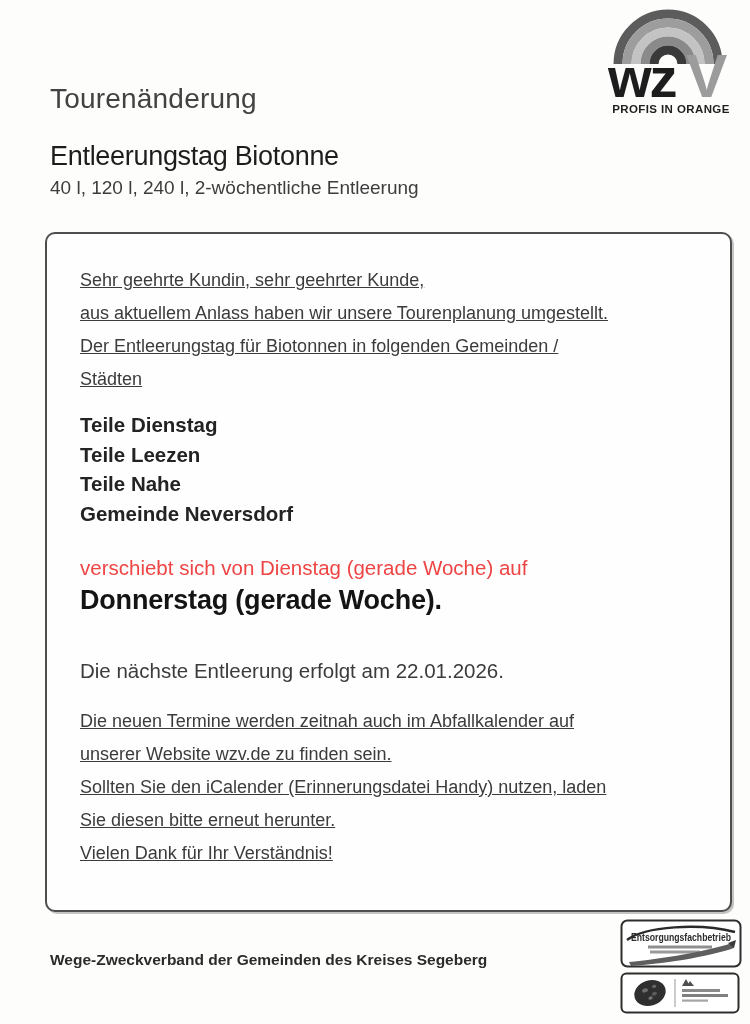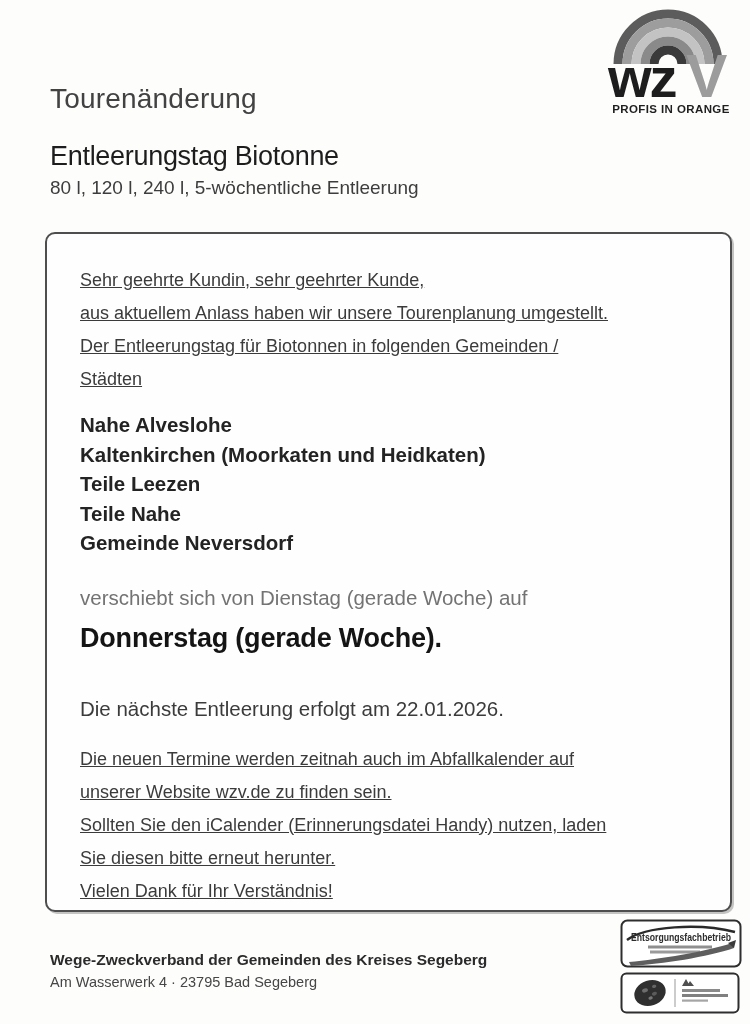--- a/index.html
+++ b/index.html
@@ -35,22 +35,22 @@
     width:687px; height:680px;
     background:#fefefe;
     border:2px solid #4e4e4e;
     border-radius:10px;
     box-shadow:2px 2px 0 rgba(90,90,90,0.35);
     padding:30px 24px 0 33px;
   }
   .body-line { font-size:18px; line-height:33px; color:#3b3b3b; white-space:nowrap;text-decoration:underline; }
   .muni-list { margin-top:14px; }
   .muni-item { font-size:20.5px; line-height:29.5px; font-weight:700; color:#232323; white-space:nowrap; }
-  .change-line { margin-top:25px; font-size:20.5px; line-height:30px; color:#737373; white-space:nowrap; }
-  .new-day { margin-top:10px; font-size:27px; font-weight:700; color:#141414; letter-spacing:-0.2px; white-space:nowrap; }
+  .change-line { margin-top:25px; font-size:20.5px; line-height:30px; color:#ef4444; white-space:nowrap; }
+  .new-day { margin-top:2px; font-size:27px; font-weight:700; color:#141414; letter-spacing:-0.2px; white-space:nowrap; }
   .next-date { margin-top:43px; font-size:20.5px; color:#3b3b3b; white-space:nowrap; }
   .info-block { margin-top:22px; }
 
   
   .footer { position:absolute; left:50px; top:948px; }
   .footer-org { font-size:15.5px; font-weight:700; color:#2b2b2b; line-height:23px; white-space:nowrap; }
   .footer-line { font-size:14.5px; color:#464646; line-height:22px; white-space:nowrap; }
 
   
   .badge-cert { position:absolute; left:620px; top:919px; width:143px; height:49px; }
@@ -72,33 +72,32 @@
     <text x="80" y="95" font-size="62" font-weight="900" fill="#9c9c9c">V</text>
 
     <text x="2" y="95" font-size="56" font-weight="900" fill="#1d1d1d" letter-spacing="-2">wz</text>
 
     <text x="65" y="111" font-size="11.5" font-weight="700" fill="#1f1f1f" text-anchor="middle" letter-spacing="0.4">PROFIS IN ORANGE</text>
   </svg>
 </div>
 
 <div class="doc-title">Tourenänderung</div>
 <div class="main-heading">Entleerungstag Biotonne</div>
-<div class="subheading">80 l, 120 l, 240 l, 5-wöchentliche Entleerung</div>
+<div class="subheading">40 l, 120 l, 240 l, 2-wöchentliche Entleerung</div>
 
 <div class="notice-box">
   <div>
     <div class="body-line">Sehr geehrte Kundin, sehr geehrter Kunde,</div>
     <div class="body-line">aus aktuellem Anlass haben wir unsere Tourenplanung umgestellt.</div>
     <div class="body-line">Der Entleerungstag für Biotonnen in folgenden Gemeinden /</div>
     <div class="body-line">Städten</div>
   </div>
 
   <div class="muni-list">
-    <div class="muni-item">Nahe Alveslohe</div>
-    <div class="muni-item">Kaltenkirchen (Moorkaten und Heidkaten)</div>
+    <div class="muni-item">Teile Dienstag</div>
     <div class="muni-item">Teile Leezen</div>
     <div class="muni-item">Teile Nahe</div>
     <div class="muni-item">Gemeinde Neversdorf</div>
   </div>
 
   <div class="change-line">verschiebt sich von Dienstag (gerade Woche) auf</div>
   <div class="new-day">Donnerstag (gerade Woche).</div>
 
   <div class="next-date">Die nächste Entleerung erfolgt am 22.01.2026.</div>
 
@@ -106,21 +105,20 @@
     <div class="body-line">Die neuen Termine werden zeitnah auch im Abfallkalender auf</div>
     <div class="body-line">unserer Website wzv.de zu finden sein.</div>
     <div class="body-line">Sollten Sie den iCalender (Erinnerungsdatei Handy) nutzen, laden</div>
     <div class="body-line">Sie diesen bitte erneut herunter.</div>
     <div class="body-line">Vielen Dank für Ihr Verständnis!</div>
   </div>
 </div>
 
 <div class="footer">
   <div class="footer-org">Wege-Zweckverband der Gemeinden des Kreises Segeberg</div>
-  <div class="footer-line">Am Wasserwerk 4 · 23795 Bad Segeberg</div>
 </div>
 
 <div class="badge-cert">
   <svg width="122" height="49" viewBox="0 0 122 49">
     <rect x="1.5" y="1.5" width="119" height="46" rx="6" fill="#ffffff" stroke="#2e2e2e" stroke-width="2"></rect>
 
     <path d="M 7 21 C 25 7 80 4 115 13" fill="none" stroke="#2a2a2a" stroke-width="2.4"></path>
     <text x="61" y="22" font-size="10" font-weight="700" fill="#2c2c2c" text-anchor="middle" textLength="100" lengthAdjust="spacingAndGlyphs">Entsorgungsfachbetrieb</text>
 
     <rect x="28" y="26.5" width="64" height="3" fill="#8f8f8f"></rect>

